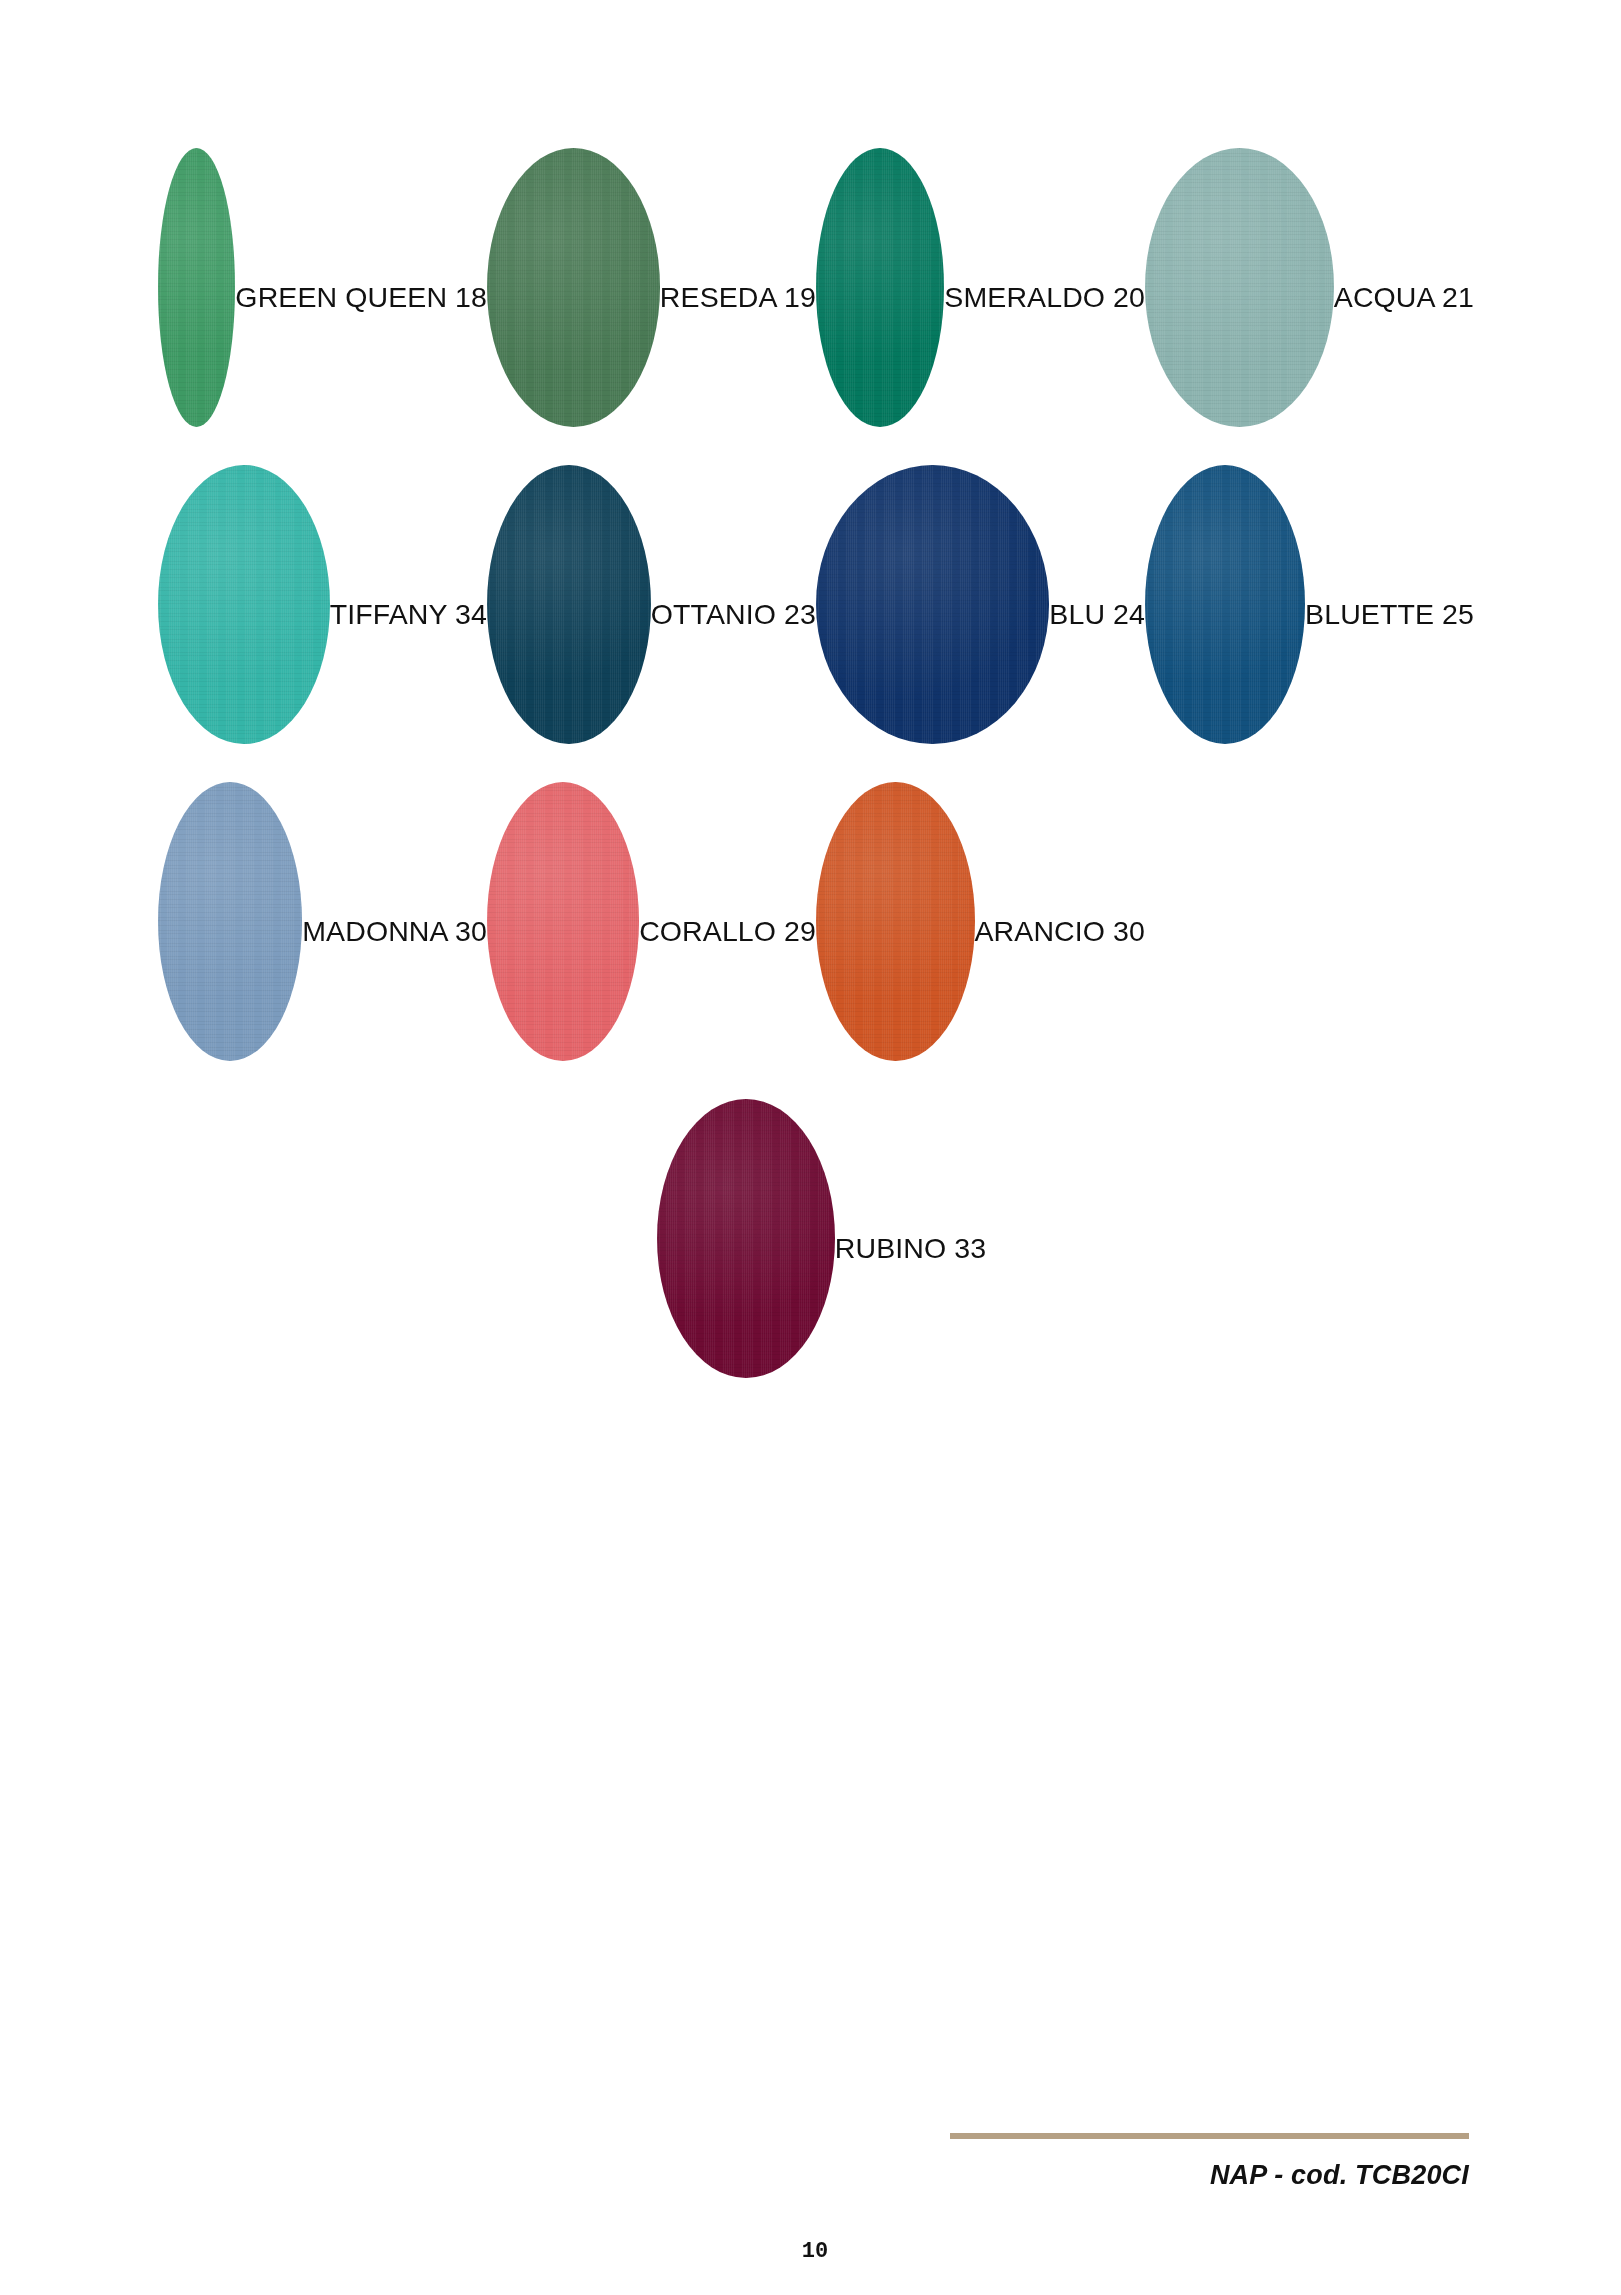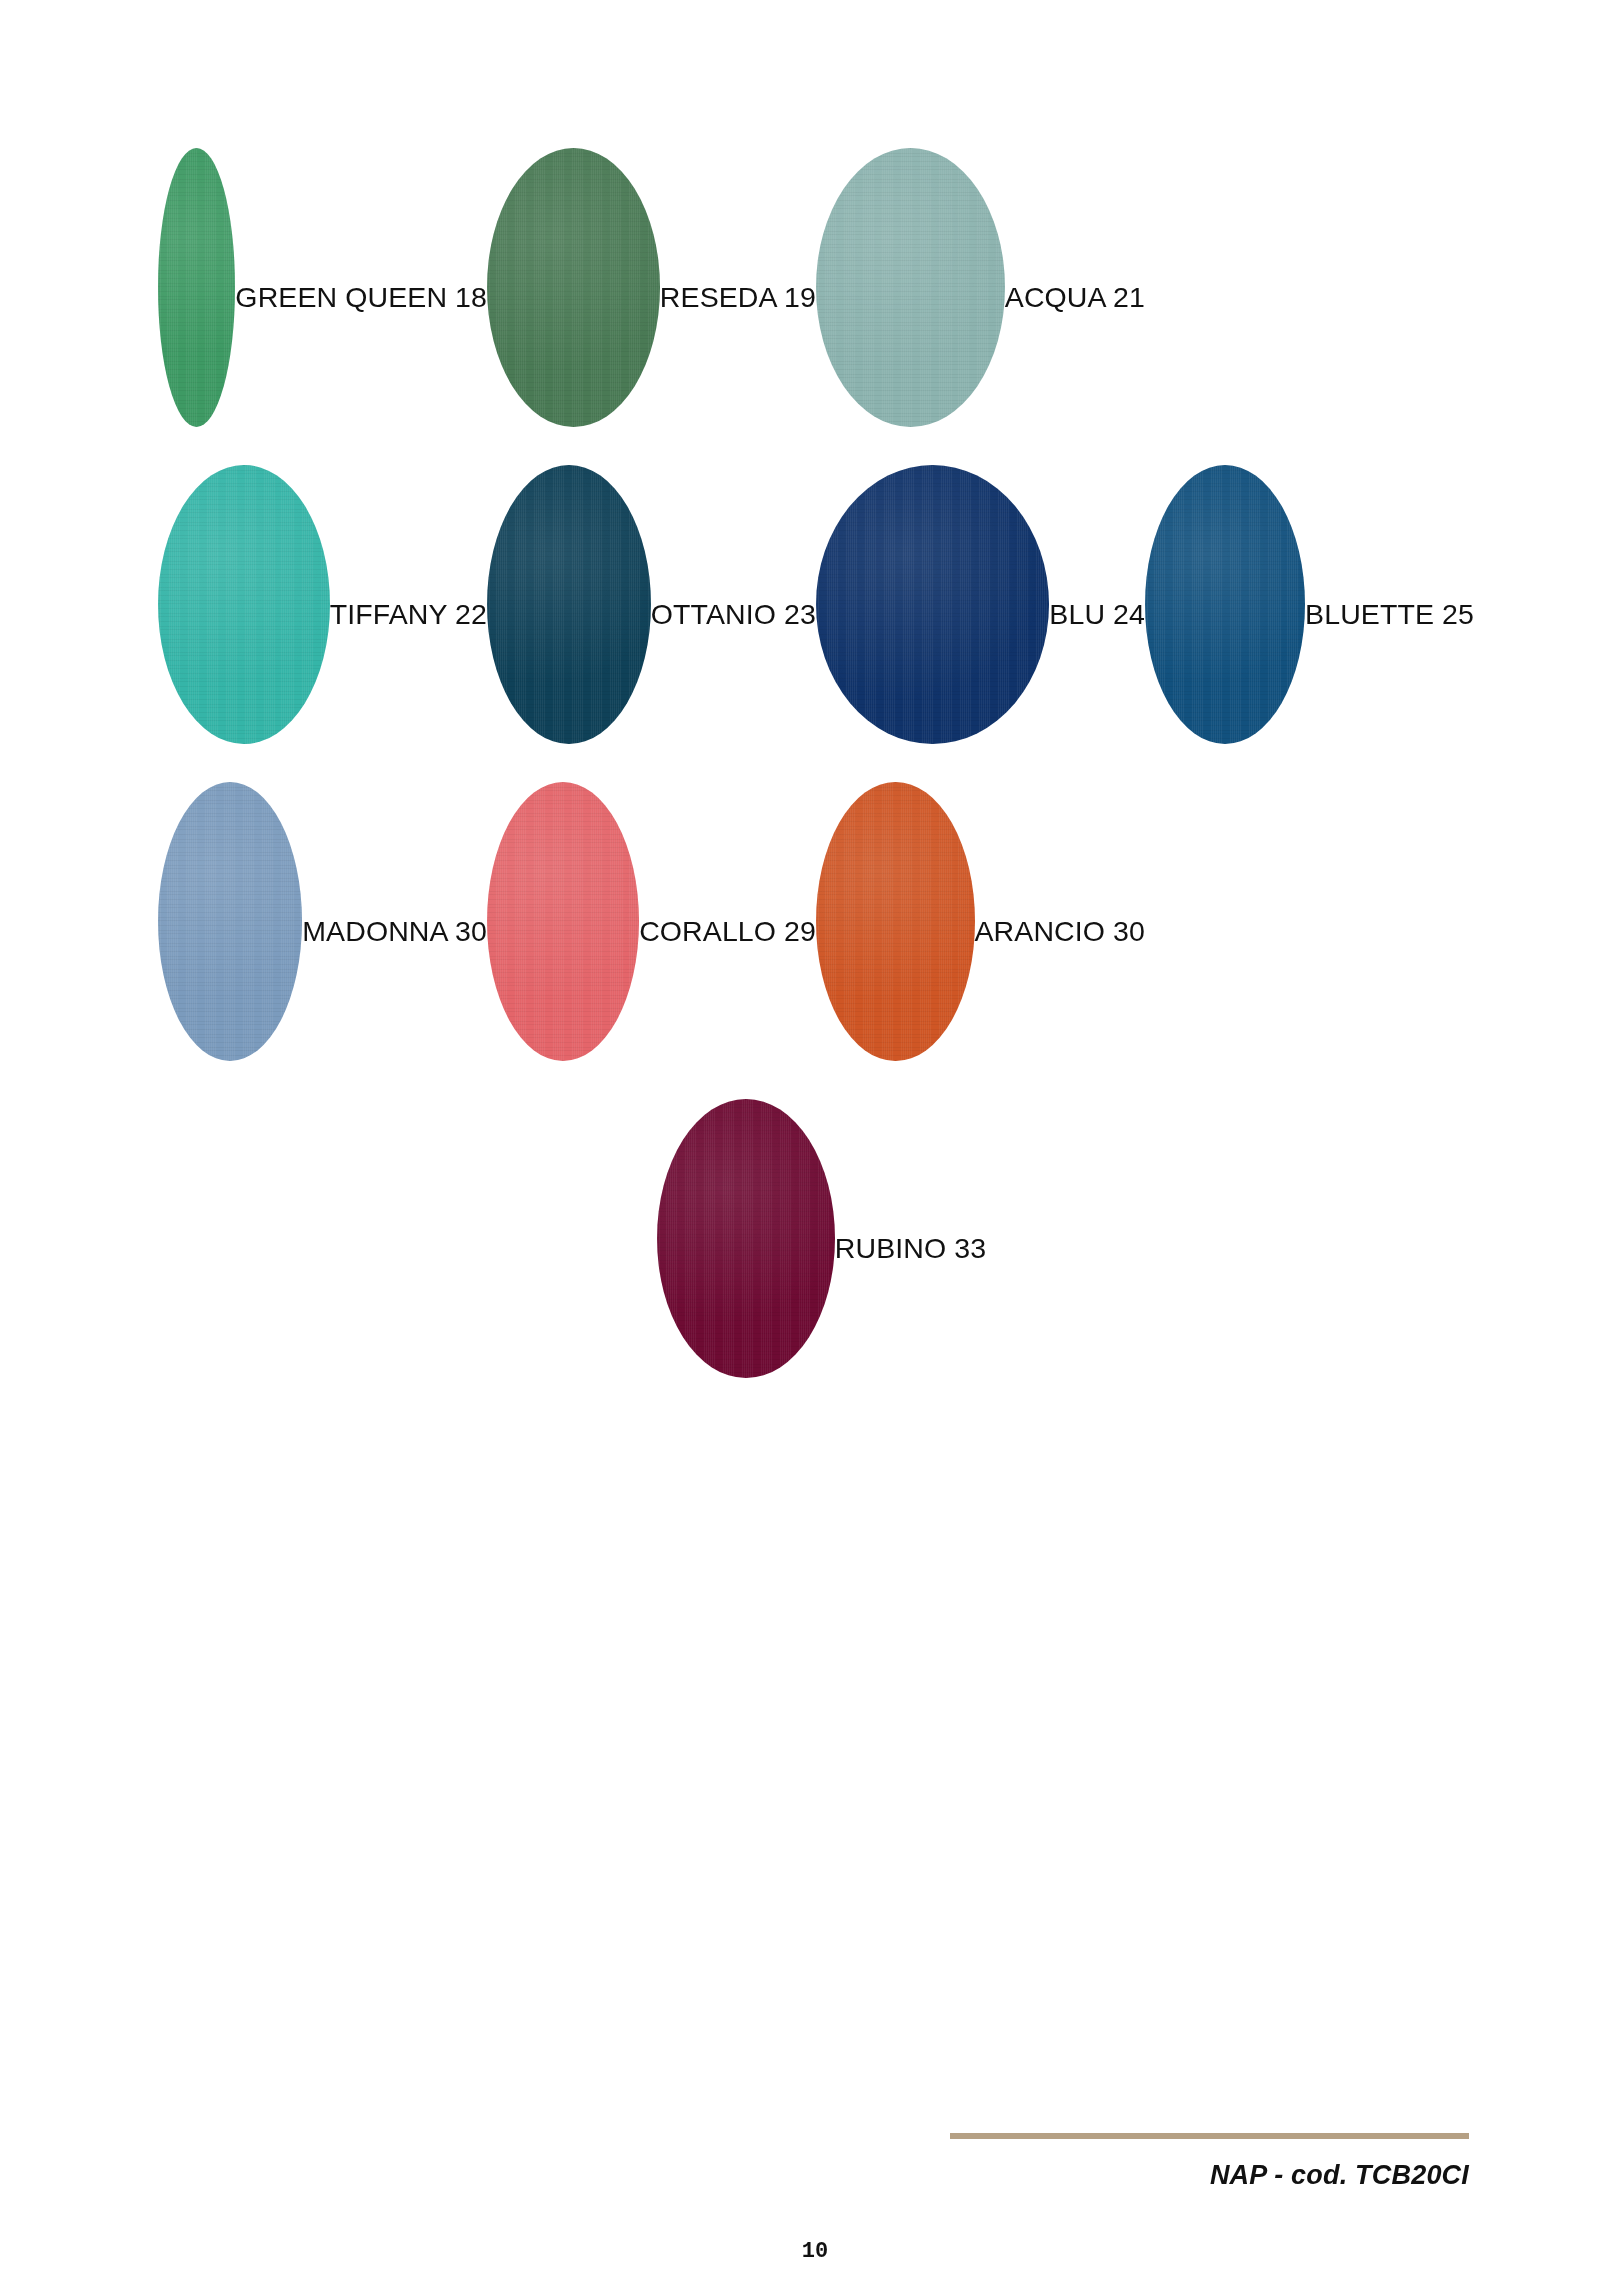--- a/index.html
+++ b/index.html
@@ -153,29 +153,33 @@
     <div class="swatch-row">
       <div class="swatch-cell">
         <div class="swatch-disc" style="background-color: rgb(62, 154, 100);"></div>
         <div class="swatch-label">GREEN QUEEN 18</div>
       </div>
       <div class="swatch-cell">
         <div class="swatch-disc" style="background-color: rgb(74, 122, 85);"></div>
         <div class="swatch-label">RESEDA 19</div>
       </div>
       <div class="swatch-cell">
+        <div class="swatch-disc" style="background-color: rgb(4, 120, 94);"></div>
+        <div class="swatch-label">SMERALDO 20</div>
+      </div>
+      <div class="swatch-cell">
         <div class="swatch-disc" style="background-color: rgb(140, 179, 175);"></div>
         <div class="swatch-label">ACQUA 21</div>
       </div>
     </div>
 
     <div class="swatch-row">
       <div class="swatch-cell">
         <div class="swatch-disc" style="background-color: rgb(53, 181, 168);"></div>
-        <div class="swatch-label">TIFFANY 22</div>
+        <div class="swatch-label">TIFFANY 34</div>
       </div>
       <div class="swatch-cell">
         <div class="swatch-disc" style="background-color: rgb(15, 65, 88);"></div>
         <div class="swatch-label">OTTANIO 23</div>
       </div>
       <div class="swatch-cell">
         <div class="swatch-disc" style="background-color: rgb(16, 51, 106);"></div>
         <div class="swatch-label">BLU 24</div>
       </div>
       <div class="swatch-cell">

